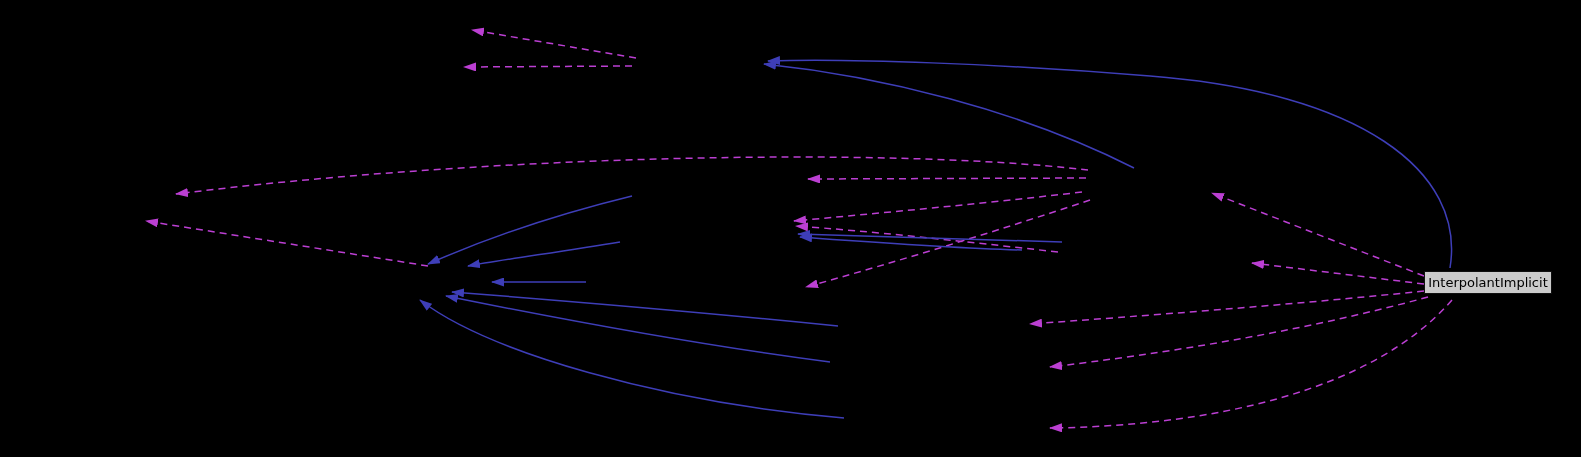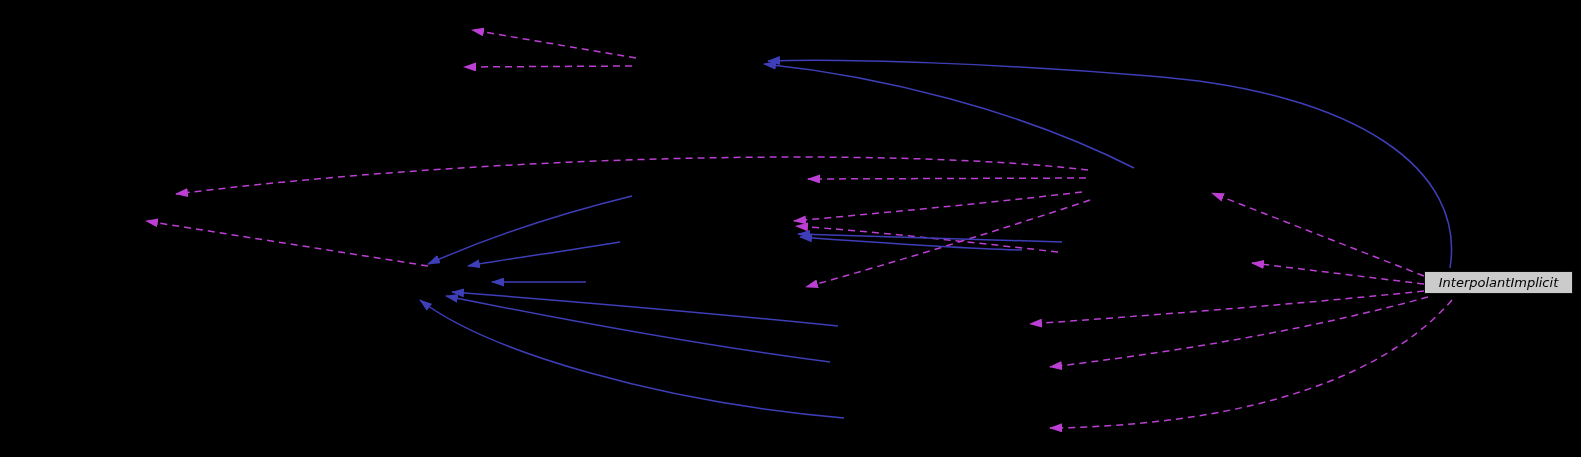--- a/index.html
+++ b/index.html
@@ -19,30 +19,29 @@
     position: absolute;
     left: 0;
     top: 0;
     width: 1581px;
     height: 457px;
   }
   .graph-node {
     position: absolute;
     left: 1424px;
     top: 271px;
-    width: 149px;
+    width: 128px;
     height: 23px;
     background: #CBCBCB;
     border: 1px solid #101010;
     box-sizing: border-box;
     display: flex;
     align-items: center;
     justify-content: center;
     cursor: pointer;
-    font-style: italic;
   }
   .graph-node span {
     color: #000000;
     font-size: 13px;
     white-space: nowrap;
   }
 </style>
 </head>
 <body>
 

